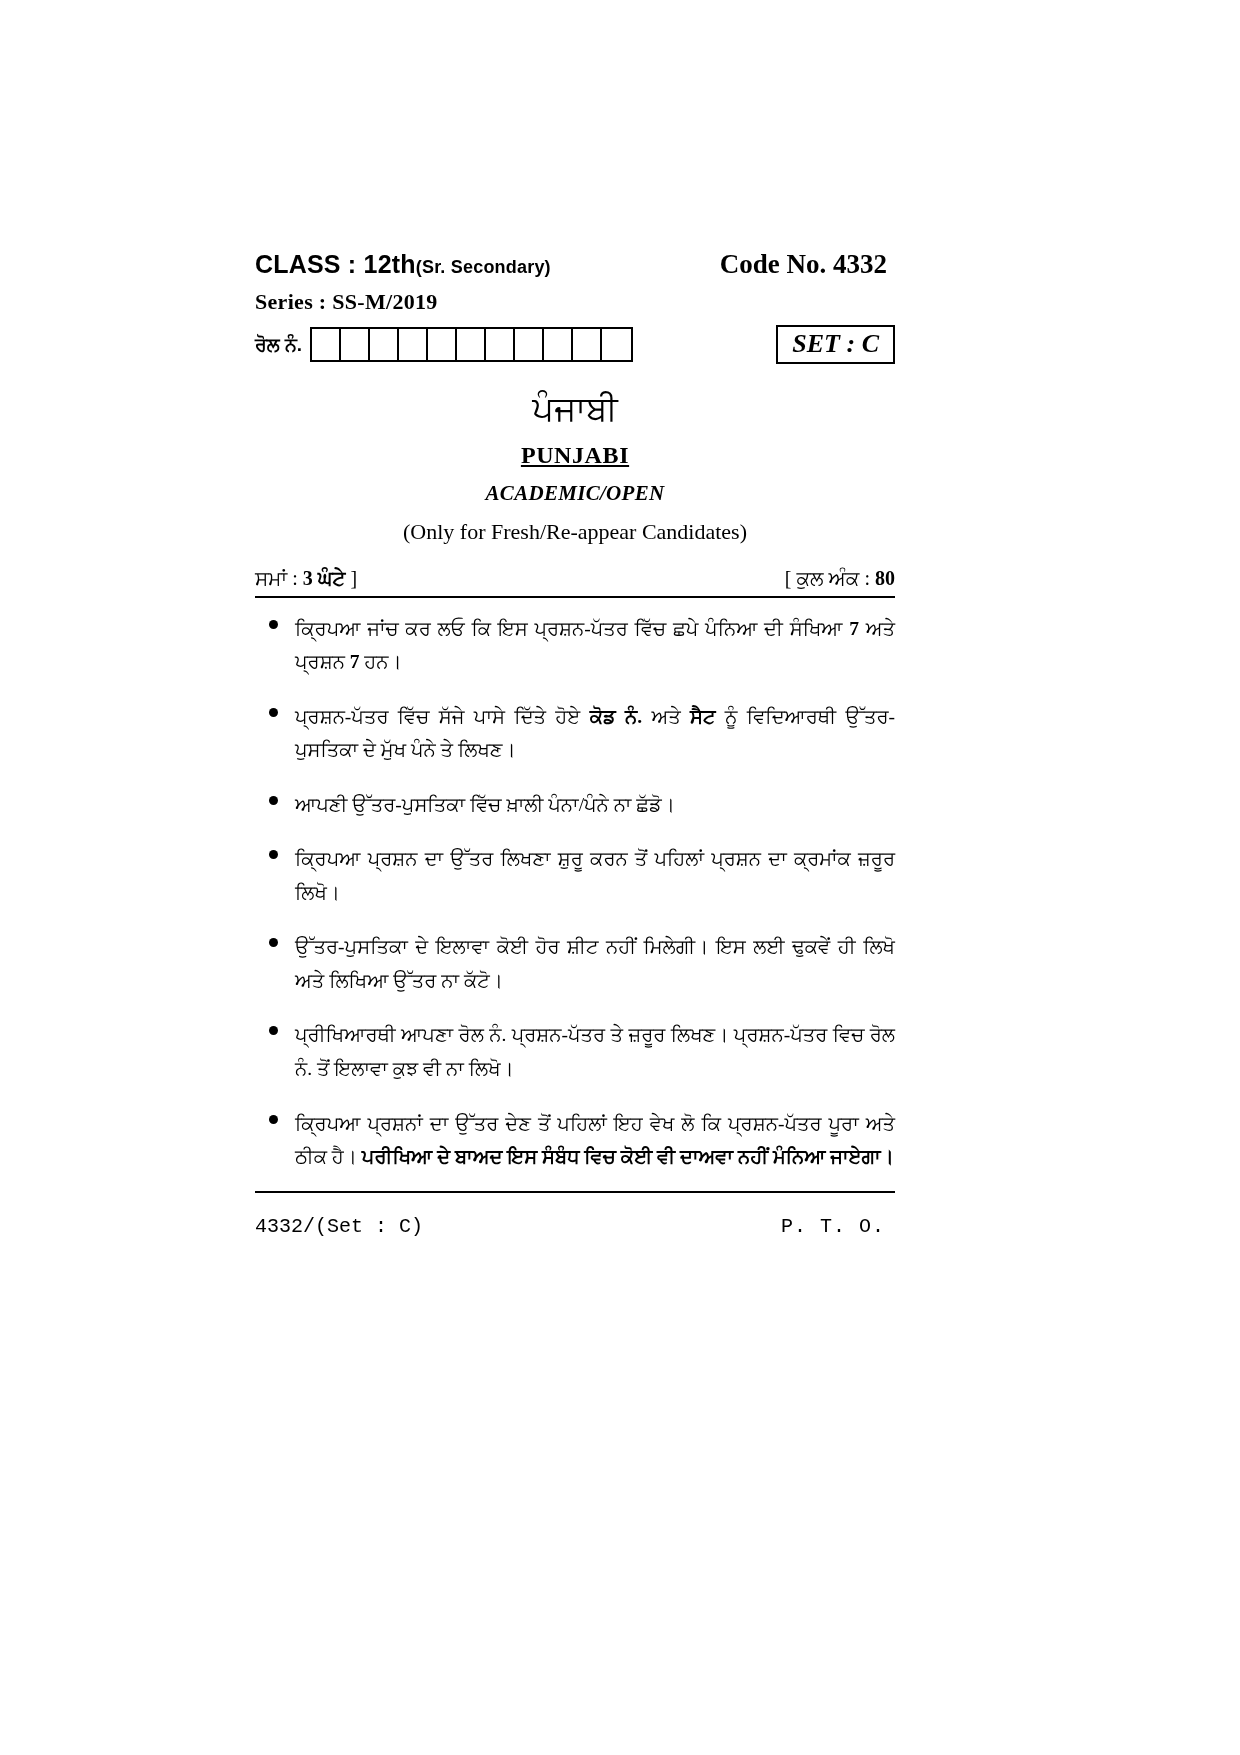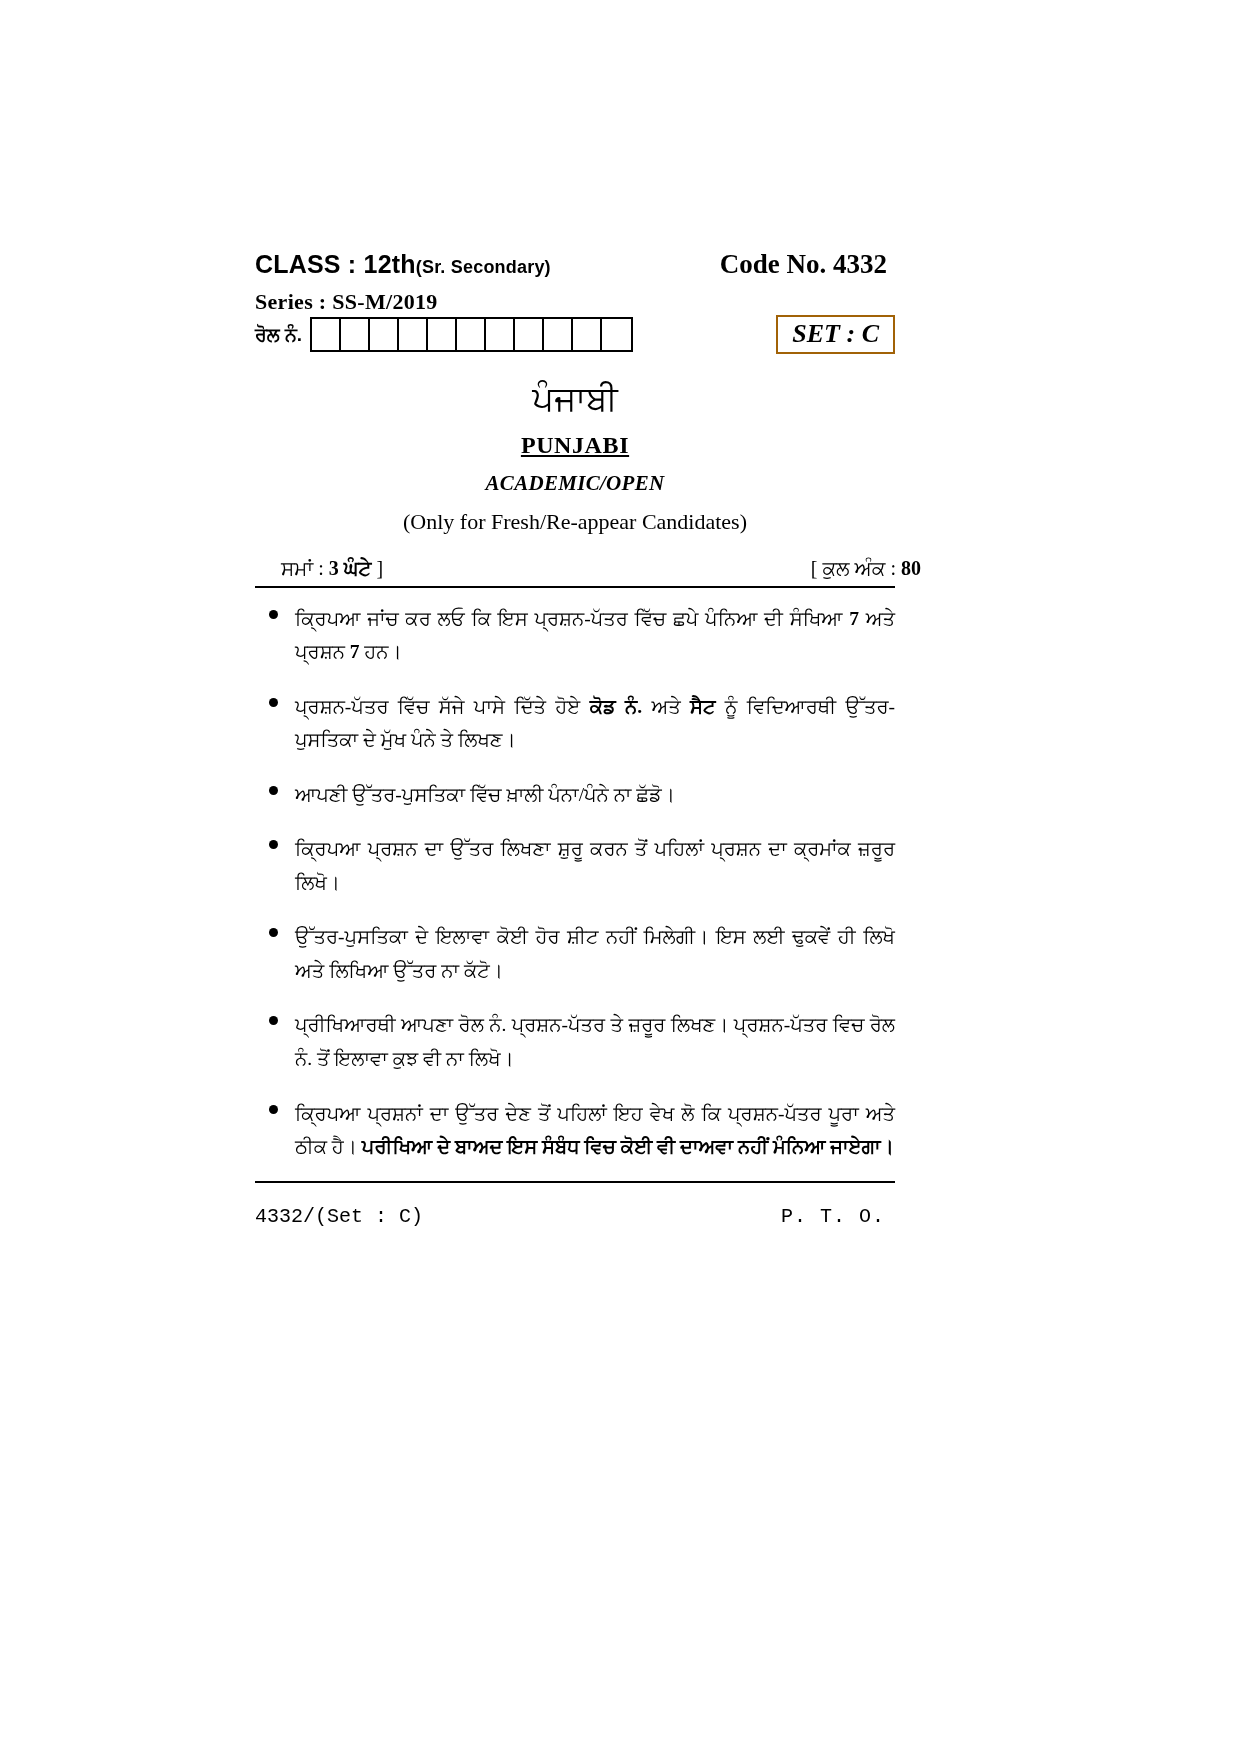--- a/index.html
+++ b/index.html
@@ -56,20 +56,21 @@
     font-family: "Liberation Serif", serif;
     font-weight: bold;
     font-size: 22px;
     margin-top: 9px;
     letter-spacing: 0.3px;
   }
 
   .roll-row {
     display: flex;
     align-items: center;
+    margin-top: 10px;
     width: 640px;
   }
   .roll-label {
     font-family: "Liberation Sans", sans-serif;
     font-weight: bold;
     font-size: 19px;
     margin-right: 8px;
     white-space: nowrap;
   }
   .roll-boxes {
@@ -80,21 +81,21 @@
     width: 29px;
     height: 31px;
     border-right: 2px solid #000;
     box-sizing: border-box;
   }
   .roll-boxes .cell:last-child {
     border-right: none;
   }
   .set-box {
     margin-left: auto;
-    border: 2px solid #a16207;
+    border: 2px solid #000000;
     padding: 3px 14px 5px 14px;
     font-family: "Liberation Serif", serif;
     font-style: italic;
     font-weight: bold;
     font-size: 26px;
     line-height: 1.05;
     white-space: nowrap;
   }
 
   
@@ -131,21 +132,20 @@
   }
 
   
   .tm-row {
     display: flex;
     justify-content: space-between;
     align-items: baseline;
     margin-top: 22px;
     width: 640px;
     font-size: 20px;
-    margin-left: 26px;
   }
   .tm-left, .tm-right {
     white-space: nowrap;
   }
   .tm-left b, .tm-right b {
     font-weight: bold;
   }
   .rule {
     border-top: 2px solid #000;
     margin-top: 6px;

